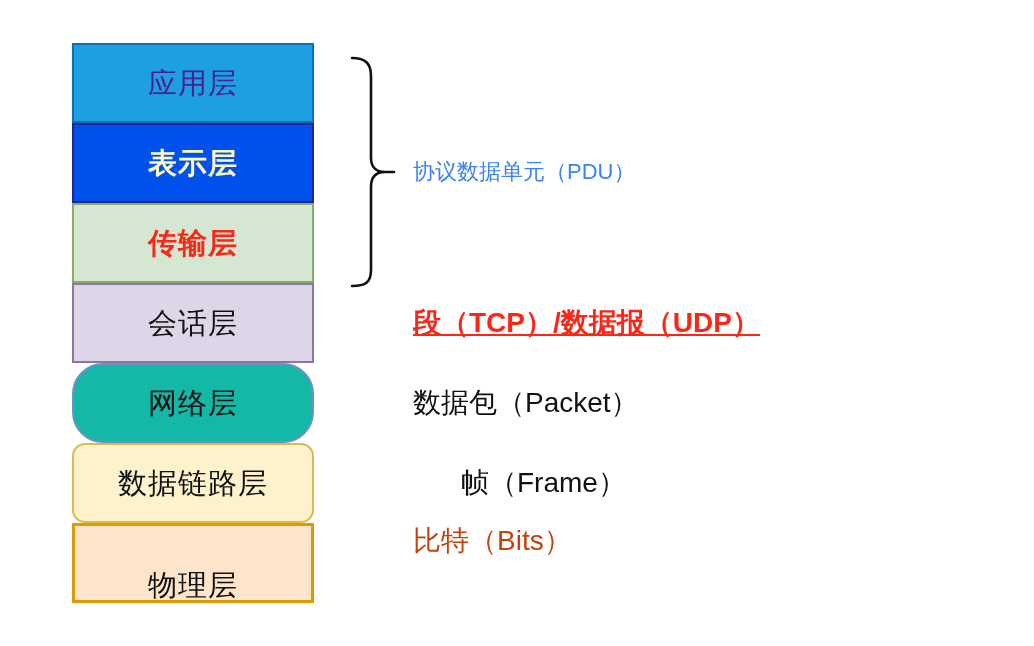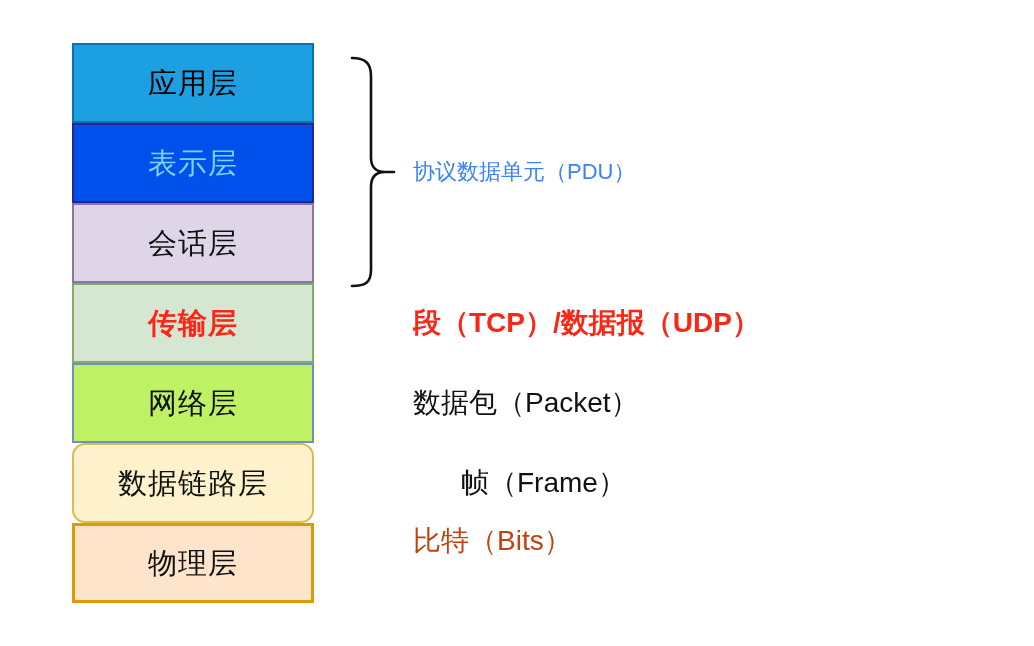--- a/index.html
+++ b/index.html
@@ -60,48 +60,48 @@
     white-space: nowrap;
   }
 </style>
 </head>
 <body>
 
 <div class="canvas">
 
   <div class="stack">
       <div class="layer" style="background: rgb(29, 160, 226); border-color: rgb(13, 112, 181);">
-        <span style="color: #000000; font-family: Liberation Serif, serif;">应用层</span>
+        <span style="color: #4c1d95; font-family: Liberation Serif, serif;">应用层</span>
       </div>
       <div class="layer" style="background: rgb(0, 80, 236); border-color: rgb(39, 36, 146);">
-        <span style="color: #7dd3fc;">表示层</span>
+        <span style="color: #fef9c3; font-weight: bold;">表示层</span>
+      </div>
+      <div class="layer" style="background: rgb(213, 231, 211); border-color: rgb(132, 173, 108);">
+        <span style="color: rgb(251, 38, 22); font-weight: 700;">传输层</span>
       </div>
       <div class="layer" style="background: rgb(222, 213, 232); border-color: rgb(142, 116, 160);">
         <span style="color: rgb(17, 17, 17);">会话层</span>
       </div>
-      <div class="layer" style="background: rgb(213, 231, 211); border-color: rgb(132, 173, 108);">
-        <span style="color: rgb(251, 38, 22); font-weight: 700;">传输层</span>
-      </div>
-      <div class="layer" style="background: #bef264; border-color: rgb(112, 144, 196);">
+      <div class="layer" style="background: #14b8a6; border-color: rgb(112, 144, 196); border-radius: 31px;">
         <span style="color: rgb(17, 17, 17);">网络层</span>
       </div>
       <div class="layer" style="background: rgb(253, 242, 204); border-color: rgb(217, 187, 78); border-radius: 13px;">
         <span style="color: rgb(17, 17, 17);">数据链路层</span>
       </div>
-      <div class="layer" style="background: rgb(253, 228, 202); border-color: rgb(220, 154, 5);">
+      <div class="layer" style="background: rgb(253, 228, 202); border-color: rgb(220, 154, 5); align-items: flex-end;">
         <span style="color: rgb(17, 17, 17);">物理层</span>
       </div>
     </div>
 
   <svg class="brace-svg" width="1034" height="646" viewBox="0 0 1034 646">
     <path d="M 352 58 C 366 58 371 64 371 76 L 371 158 C 371 167 376 172 385 172 L 394 172 M 385 172 C 376 172 371 177 371 187 L 371 270 C 371 282 366 286 352 286" fill="none" stroke="#111111" stroke-width="2.6" stroke-linecap="round" stroke-linejoin="round"></path>
   </svg>
 
   <div class="pdu-label">协议数据单元（PDU）</div>
 
   <div>
-      <div class="annotation" style="top: 305px; color: rgb(251, 38, 22); font-weight: 700;">段（TCP）/数据报（UDP）</div>
+      <div class="annotation" style="top: 305px; color: rgb(251, 38, 22); font-weight: 700; text-decoration: underline;">段（TCP）/数据报（UDP）</div>
       <div class="annotation" style="top: 385px; color: rgb(17, 17, 17);">数据包（Packet）</div>
       <div class="annotation" style="top: 465px; color: rgb(17, 17, 17); margin-left: 48px;">帧（Frame）</div>
       <div class="annotation" style="top: 523px; color: #c2410c;">比特（Bits）</div>
     </div>
 
 </div>
 
 </body></html>

